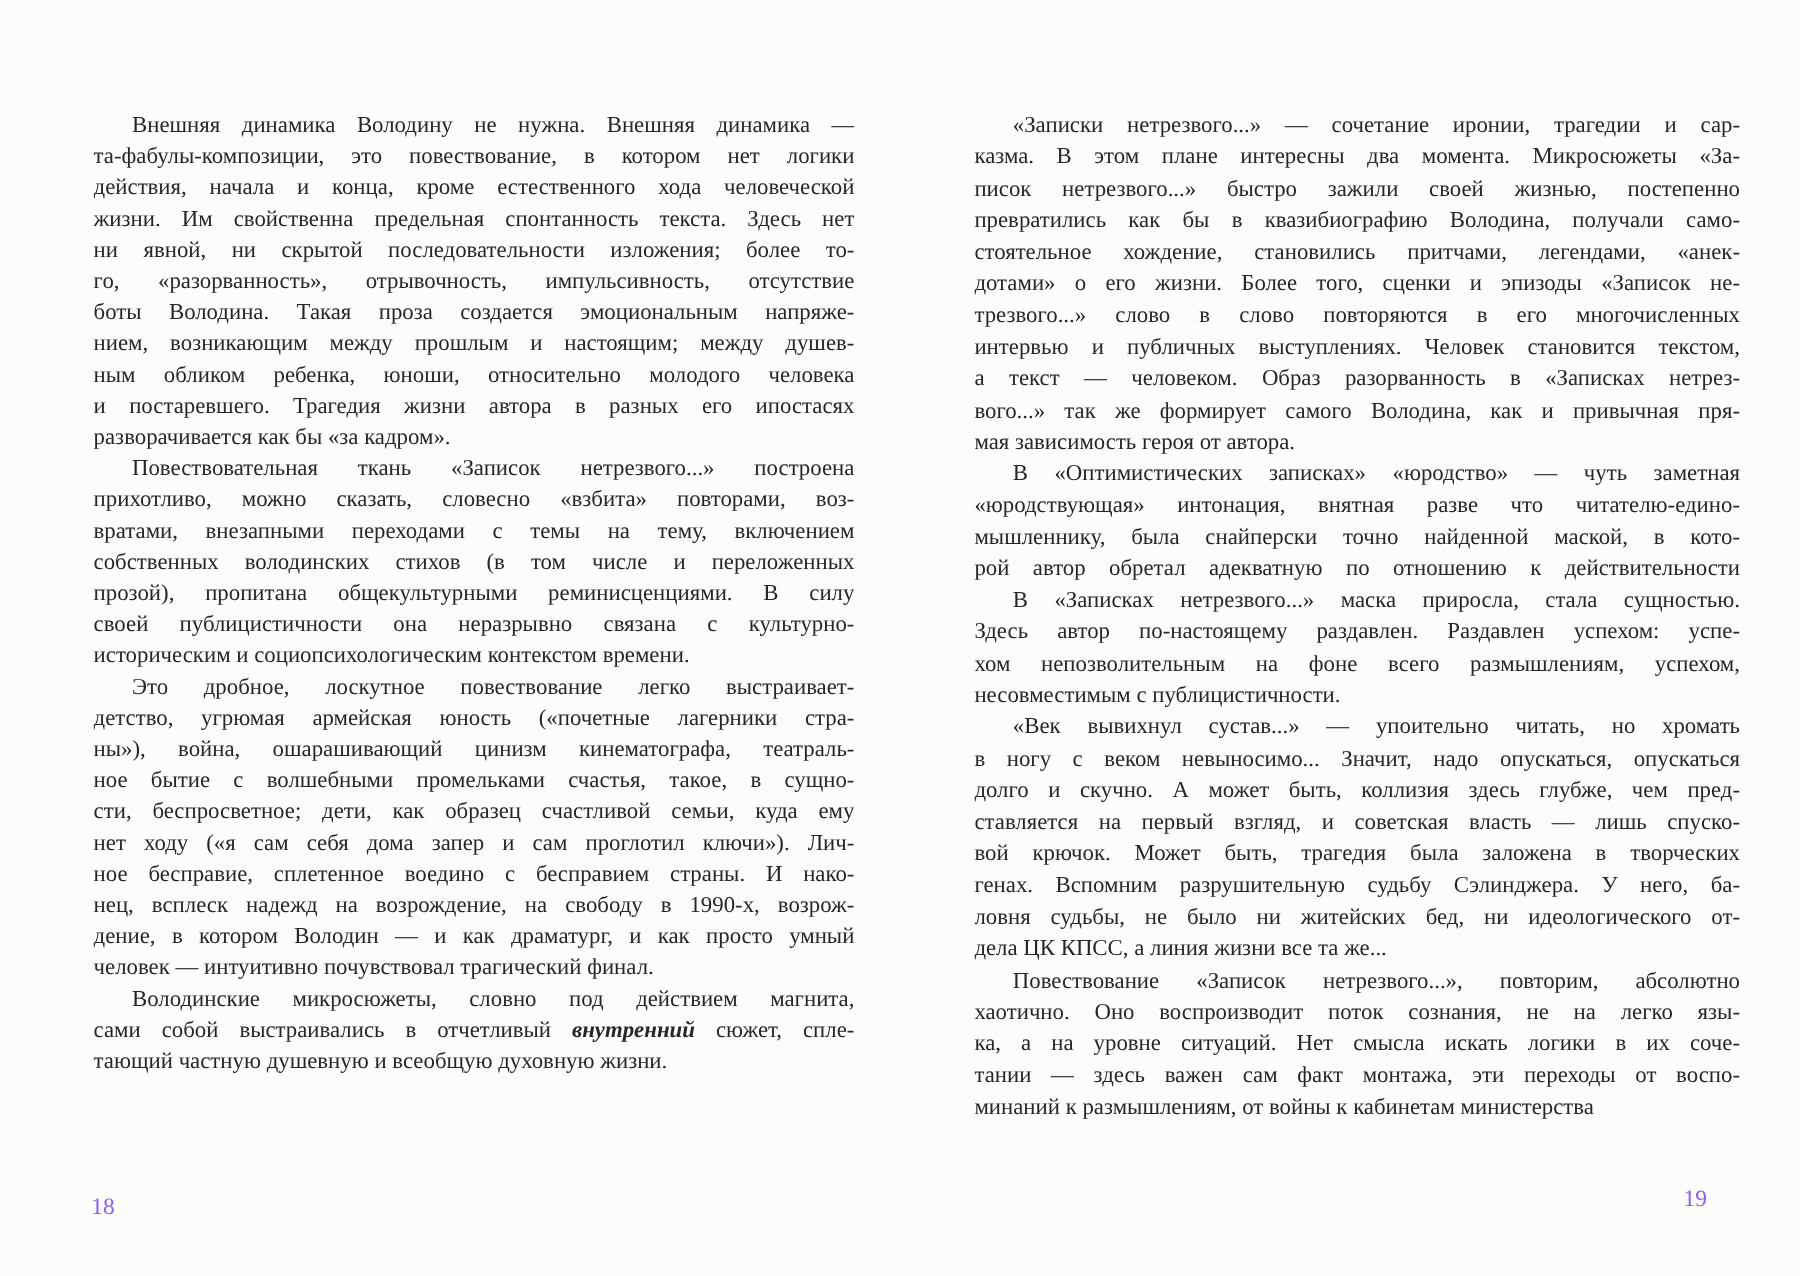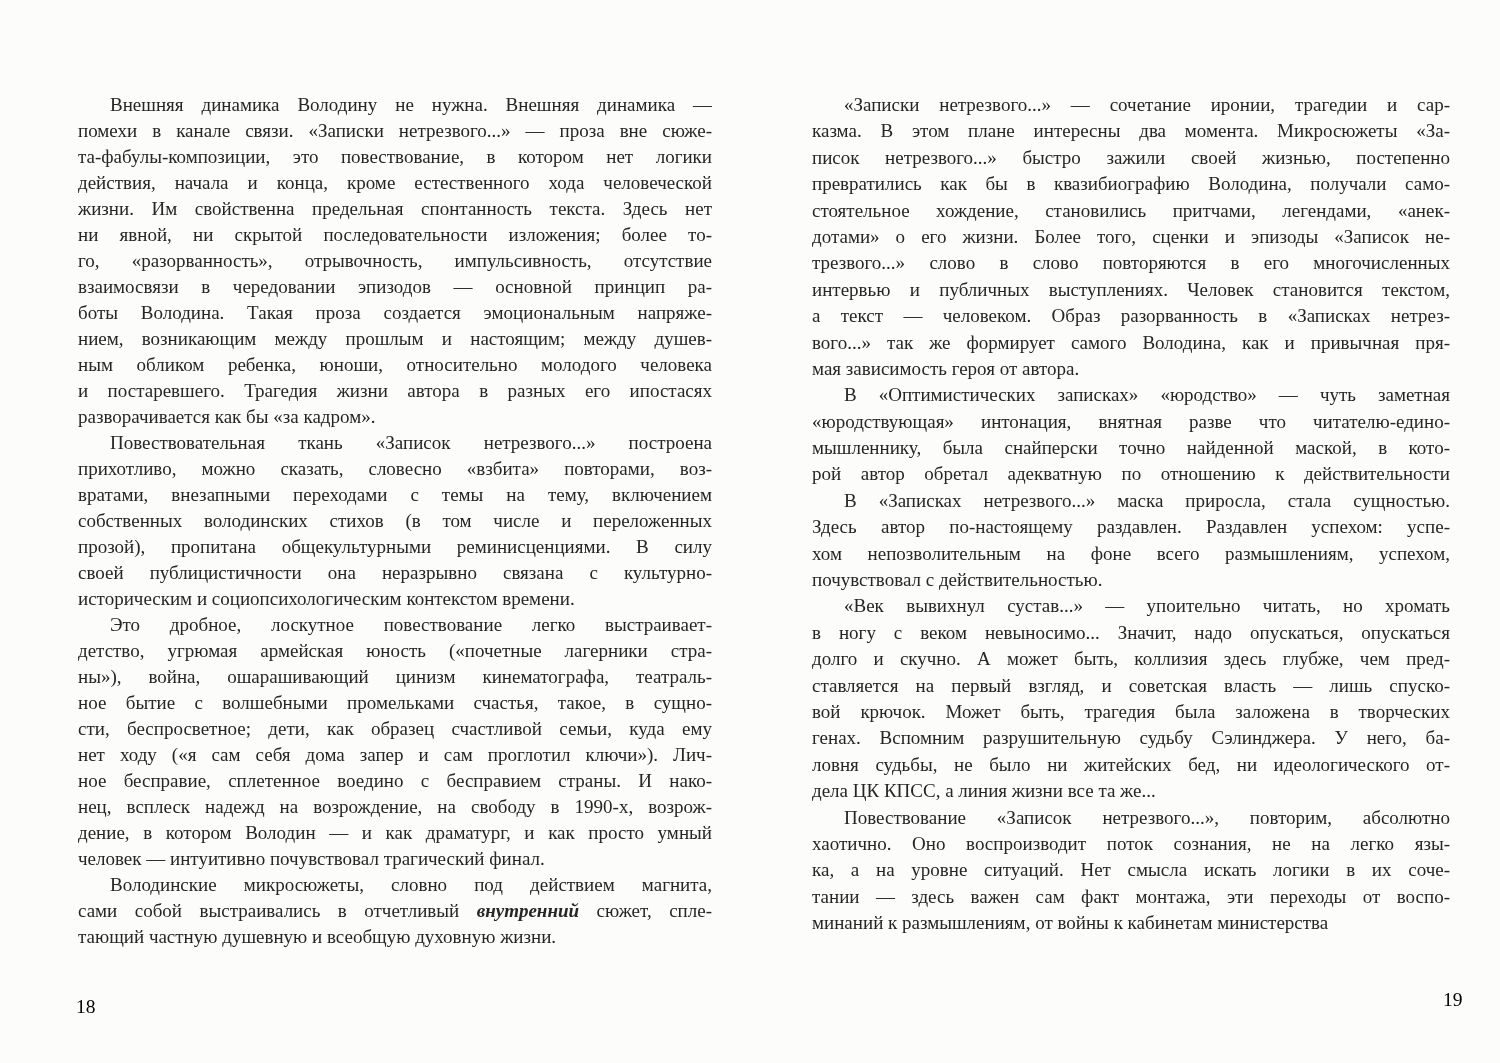--- a/index.html
+++ b/index.html
@@ -56,48 +56,45 @@
   }
   .line i {
     font-style: italic;
     font-weight: bold;
   }
 
   .page-number {
     position: absolute;
     font-size: 19.5px;
     line-height: 24px;
-    color: #000000;
+    color: #8b5cf6;
   }
   .page-left .page-number {
     left: 76px;
     top: 995px;
   }
   .page-right .page-number {
     left: 641px;  
     top: 988px;
-    margin-left: 40px;
   }
 </style>
 </head>
 <body>
 
 <div class="spread">
 
   <div class="page page-left">
     <div class="text-block">
         <div class="paragraph">
           <div class="line first">Внешняя динамика Володину не нужна. Внешняя динамика —</div>
-          <div class="line">помехи в канале связи. «Записки нетрезвого...» — проза вне сюже-</div>
           <div class="line">та-фабулы-композиции, это повествование, в котором нет логики</div>
           <div class="line">действия, начала и конца, кроме естественного хода человеческой</div>
           <div class="line">жизни. Им свойственна предельная спонтанность текста. Здесь нет</div>
           <div class="line">ни явной, ни скрытой последовательности изложения; более то-</div>
           <div class="line">го, «разорванность», отрывочность, импульсивность, отсутствие</div>
-          <div class="line">взаимосвязи в чередовании эпизодов — основной принцип ра-</div>
           <div class="line">боты Володина. Такая проза создается эмоциональным напряже-</div>
           <div class="line">нием, возникающим между прошлым и настоящим; между душев-</div>
           <div class="line">ным обликом ребенка, юноши, относительно молодого человека</div>
           <div class="line">и постаревшего. Трагедия жизни автора в разных его ипостасях</div>
           <div class="line last">разворачивается как бы «за кадром».</div>
         </div>
         <div class="paragraph">
           <div class="line first">Повествовательная ткань «Записок нетрезвого...» построена</div>
           <div class="line">прихотливо, можно сказать, словесно «взбита» повторами, воз-</div>
           <div class="line">вратами, внезапными переходами с темы на тему, включением</div>
@@ -145,21 +142,21 @@
         <div class="paragraph">
           <div class="line first">В «Оптимистических записках» «юродство» — чуть заметная</div>
           <div class="line">«юродствующая» интонация, внятная разве что читателю-едино-</div>
           <div class="line">мышленнику, была снайперски точно найденной маской, в кото-</div>
           <div class="line">рой автор обретал адекватную по отношению к действительности</div>
         </div>
         <div class="paragraph">
           <div class="line first">В «Записках нетрезвого...» маска приросла, стала сущностью.</div>
           <div class="line">Здесь автор по-настоящему раздавлен. Раздавлен успехом: успе-</div>
           <div class="line">хом непозволительным на фоне всего размышлениям, успехом,</div>
-          <div class="line last">почувствовал с действительностью.</div>
+          <div class="line last">несовместимым с публицистичности.</div>
         </div>
         <div class="paragraph">
           <div class="line first">«Век вывихнул сустав...» — упоительно читать, но хромать</div>
           <div class="line">в ногу с веком невыносимо... Значит, надо опускаться, опускаться</div>
           <div class="line">долго и скучно. А может быть, коллизия здесь глубже, чем пред-</div>
           <div class="line">ставляется на первый взгляд, и советская власть — лишь спуско-</div>
           <div class="line">вой крючок. Может быть, трагедия была заложена в творческих</div>
           <div class="line">генах. Вспомним разрушительную судьбу Сэлинджера. У него, ба-</div>
           <div class="line">ловня судьбы, не было ни житейских бед, ни идеологического от-</div>
           <div class="line last">дела ЦК КПСС, а линия жизни все та же...</div>

